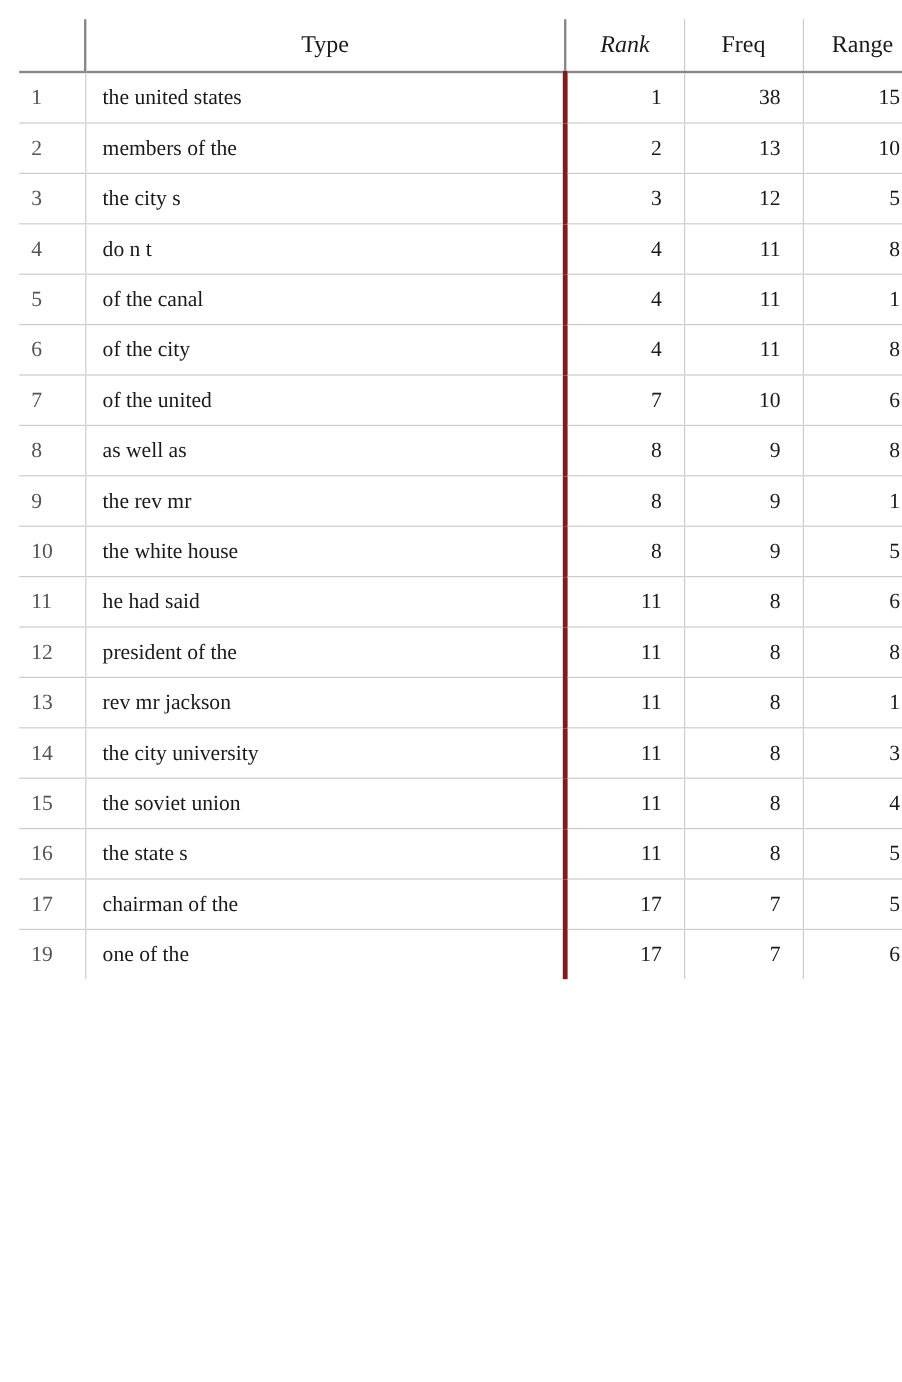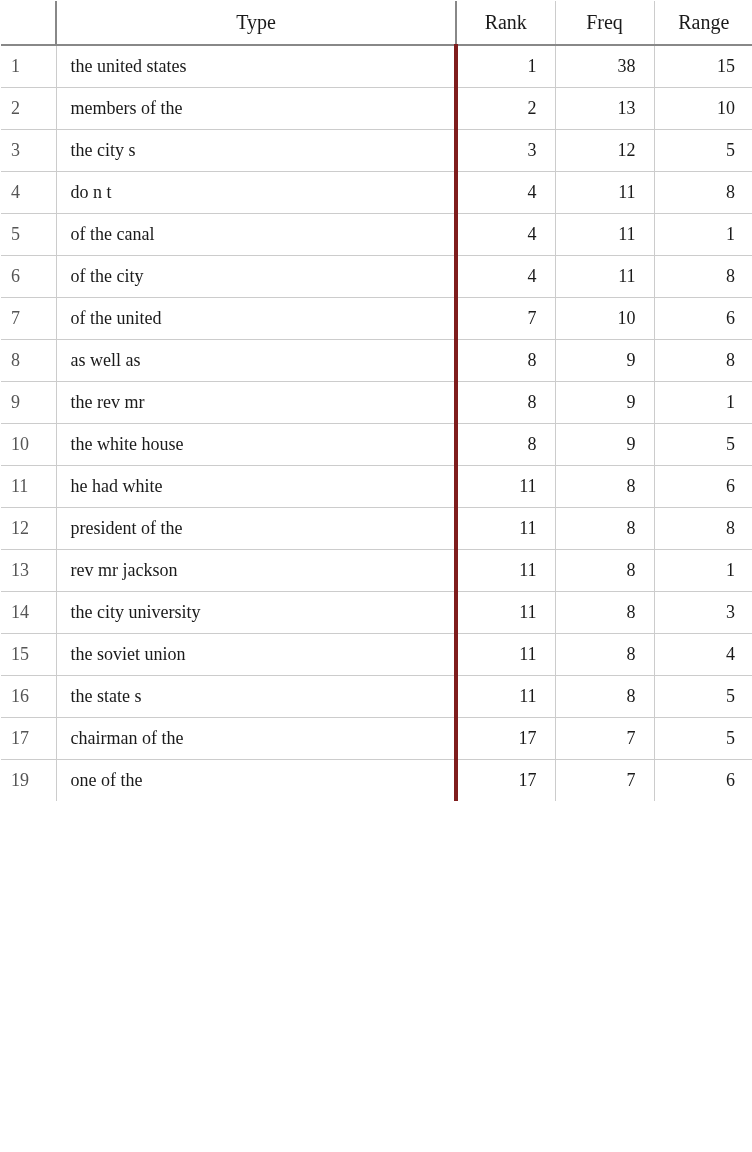--- a/index.html
+++ b/index.html
@@ -12,21 +12,21 @@
       background: #ffffff;
       font-family: Georgia, 'Times New Roman', serif;
       font-size: 18px;
       color: #1a1a1a;
       width: 752px;
       min-height: 1152px;
     }
 
     .table-container {
       width: 752px;
-      padding: 1px;
+      padding: 16px;
     }
 
     table {
       width: 100%;
       border-collapse: collapse;
       table-layout: fixed;
     }
 
     col.col-index { width: 55px; }
     col.col-type  { width: 400px; }
@@ -54,21 +54,21 @@
       text-align: center;
       border-right: 2px solid #888;
     }
 
     thead th.th-rank,
     thead th.th-freq,
     thead th.th-range {
       text-align: center;
     }
 
-    thead th.th-rank { border-right: 1px solid #ccc; }
+    thead th.th-rank { border-right: 1px solid #ccc; font-style: italic; }
     thead th.th-freq { border-right: 1px solid #ccc; margin-top: 16px; }
 
     tbody tr {
       border-bottom: 1px solid #ccc;
     }
 
     tbody tr:last-child {
       border-bottom: none;
     }
 
@@ -190,21 +190,21 @@
     </tr>
         <tr>
       <td class="td-index">10</td>
       <td class="td-type">the white house</td>
       <td class="td-rank">8</td>
       <td class="td-freq">9</td>
       <td class="td-range">5</td>
     </tr>
         <tr>
       <td class="td-index">11</td>
-      <td class="td-type">he had white</td>
+      <td class="td-type">he had said</td>
       <td class="td-rank">11</td>
       <td class="td-freq">8</td>
       <td class="td-range">6</td>
     </tr>
         <tr>
       <td class="td-index">12</td>
       <td class="td-type">president of the</td>
       <td class="td-rank">11</td>
       <td class="td-freq">8</td>
       <td class="td-range">8</td>

